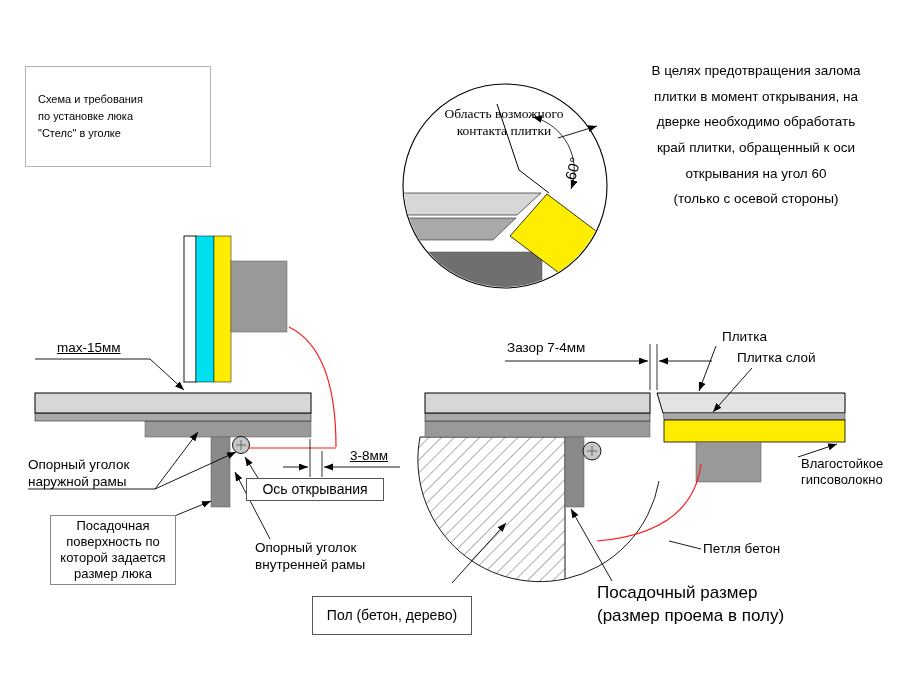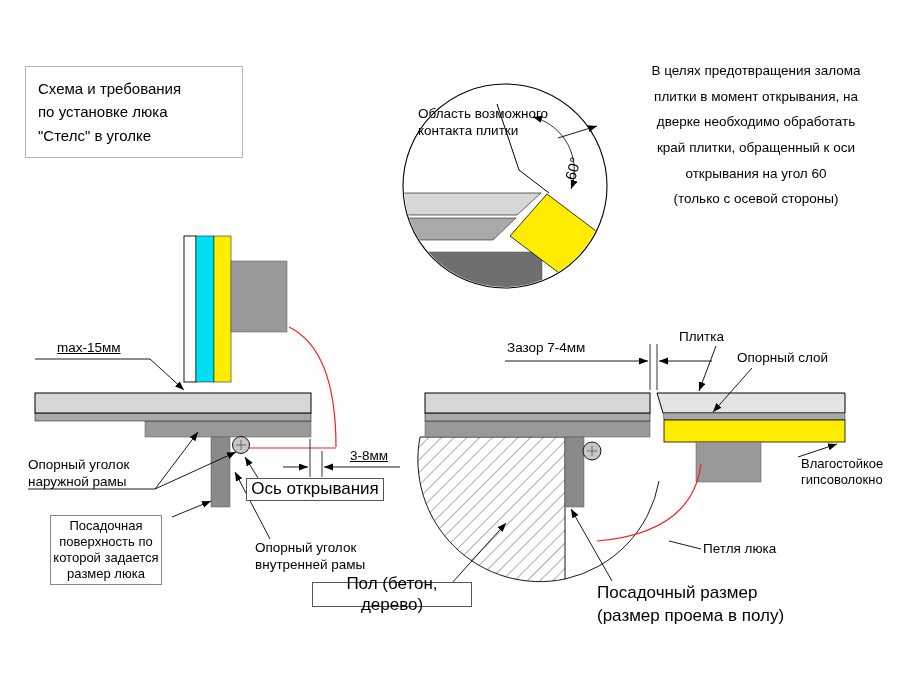--- a/index.html
+++ b/index.html
@@ -1,38 +1,38 @@
 <!DOCTYPE html>
 <html><head>
 <meta charset="utf-8">
 <style>
   * { margin:0; padding:0; box-sizing:border-box; }
   html,body { background:#fff; font-family:"Liberation Sans", sans-serif; color:#000; }
   #stage { position:relative; width:900px; height:700px; background:#fff; overflow:hidden; }
   svg.layer { position:absolute; left:0; top:0; }
   .lbl { position:absolute; white-space:pre-line; font-size:13.5px; line-height:1.24; }
   .boxed { position:absolute; display:flex; align-items:center; justify-content:center;
-           text-align:center; white-space:pre-line; font-size:17px; line-height:1.22;
+           text-align:center; white-space:pre-line; font-size:14px; line-height:1.22;
            border:1px solid #555; background:#fff; }
-  #title-box { left:25px; top:66px; width:218px; padding:10px 12px; border:1px solid #b3b3b3;
-               font-size:15px; line-height:1.55; }
+  #title-box { left:25px; top:66px; width:186px; padding:24px 12px; border:1px solid #b3b3b3;
+               font-size:11px; line-height:1.55; }
   #note { left:620px; top:58px; width:272px; text-align:center; line-height:1.9; }
-  #detail-label { left:418px; top:106px; width:172px; text-align:left; }
+  #detail-label { left:418px; top:106px; width:172px; text-align:center;font-family:Liberation Serif, serif; }
   #max-label { left:57px; top:340px;text-decoration:underline; }
   #outer-label { left:28px; top:457px; }
-  #seating-box { left:50px; top:515px; width:112px; height:70px; border-color:#888; font-size:13px; }
+  #seating-box { left:50px; top:515px; width:126px; height:70px; border-color:#888; font-size:13px; }
   #axis-box { left:246px; top:478px; width:138px; height:23px; }
   #gap38-label { left:350px; top:448px;text-decoration:underline; }
   #inner-label { left:255px; top:540px; }
   #zazor-label { left:507px; top:340px; }
-  #plitka-label { left:679px; top:329px; }
+  #plitka-label { left:722px; top:329px; }
   #kleevoy-label { left:737px; top:350px; }
   #gypsum-label { left:792px; top:456px; font-size:13px;margin-left:9px; }
   #petlya-label { left:703px; top:541px; }
-  #pol-box { left:312px; top:582px; width:160px; height:25px; }
+  #pol-box { left:312px; top:596px; width:160px; height:39px; }
   #posad-label { left:597px; top:582px; font-size:17px; line-height:1.35; }
 </style>
 </head>
 <body>
 
 <div id="stage">
 
   <svg class="layer" width="900" height="700" viewBox="0 0 900 700">
     <defs>
       <marker id="arr" orient="auto" markerUnits="userSpaceOnUse" markerWidth="10" markerHeight="8" refX="9" refY="3.5">
@@ -144,21 +144,21 @@
 поверхность по
 которой задается
 размер люка</div>
   <div id="axis-box" class="boxed">Ось открывания</div>
   <div id="gap38-label" class="lbl">3-8мм</div>
   <div id="inner-label" class="lbl">Опорный уголок
 внутренней рамы</div>
 
   <div id="zazor-label" class="lbl">Зазор 7-4мм</div>
   <div id="plitka-label" class="lbl">Плитка</div>
-  <div id="kleevoy-label" class="lbl">Опорный слой</div>
+  <div id="kleevoy-label" class="lbl">Плитка слой</div>
   <div id="gypsum-label" class="lbl">Влагостойкое
 гипсоволокно</div>
-  <div id="petlya-label" class="lbl">Петля люка</div>
+  <div id="petlya-label" class="lbl">Петля бетон</div>
   <div id="pol-box" class="boxed">Пол (бетон, дерево)</div>
   <div id="posad-label" class="lbl">Посадочный размер
 (размер проема в полу)</div>
 
 </div>
 
 </body></html>

